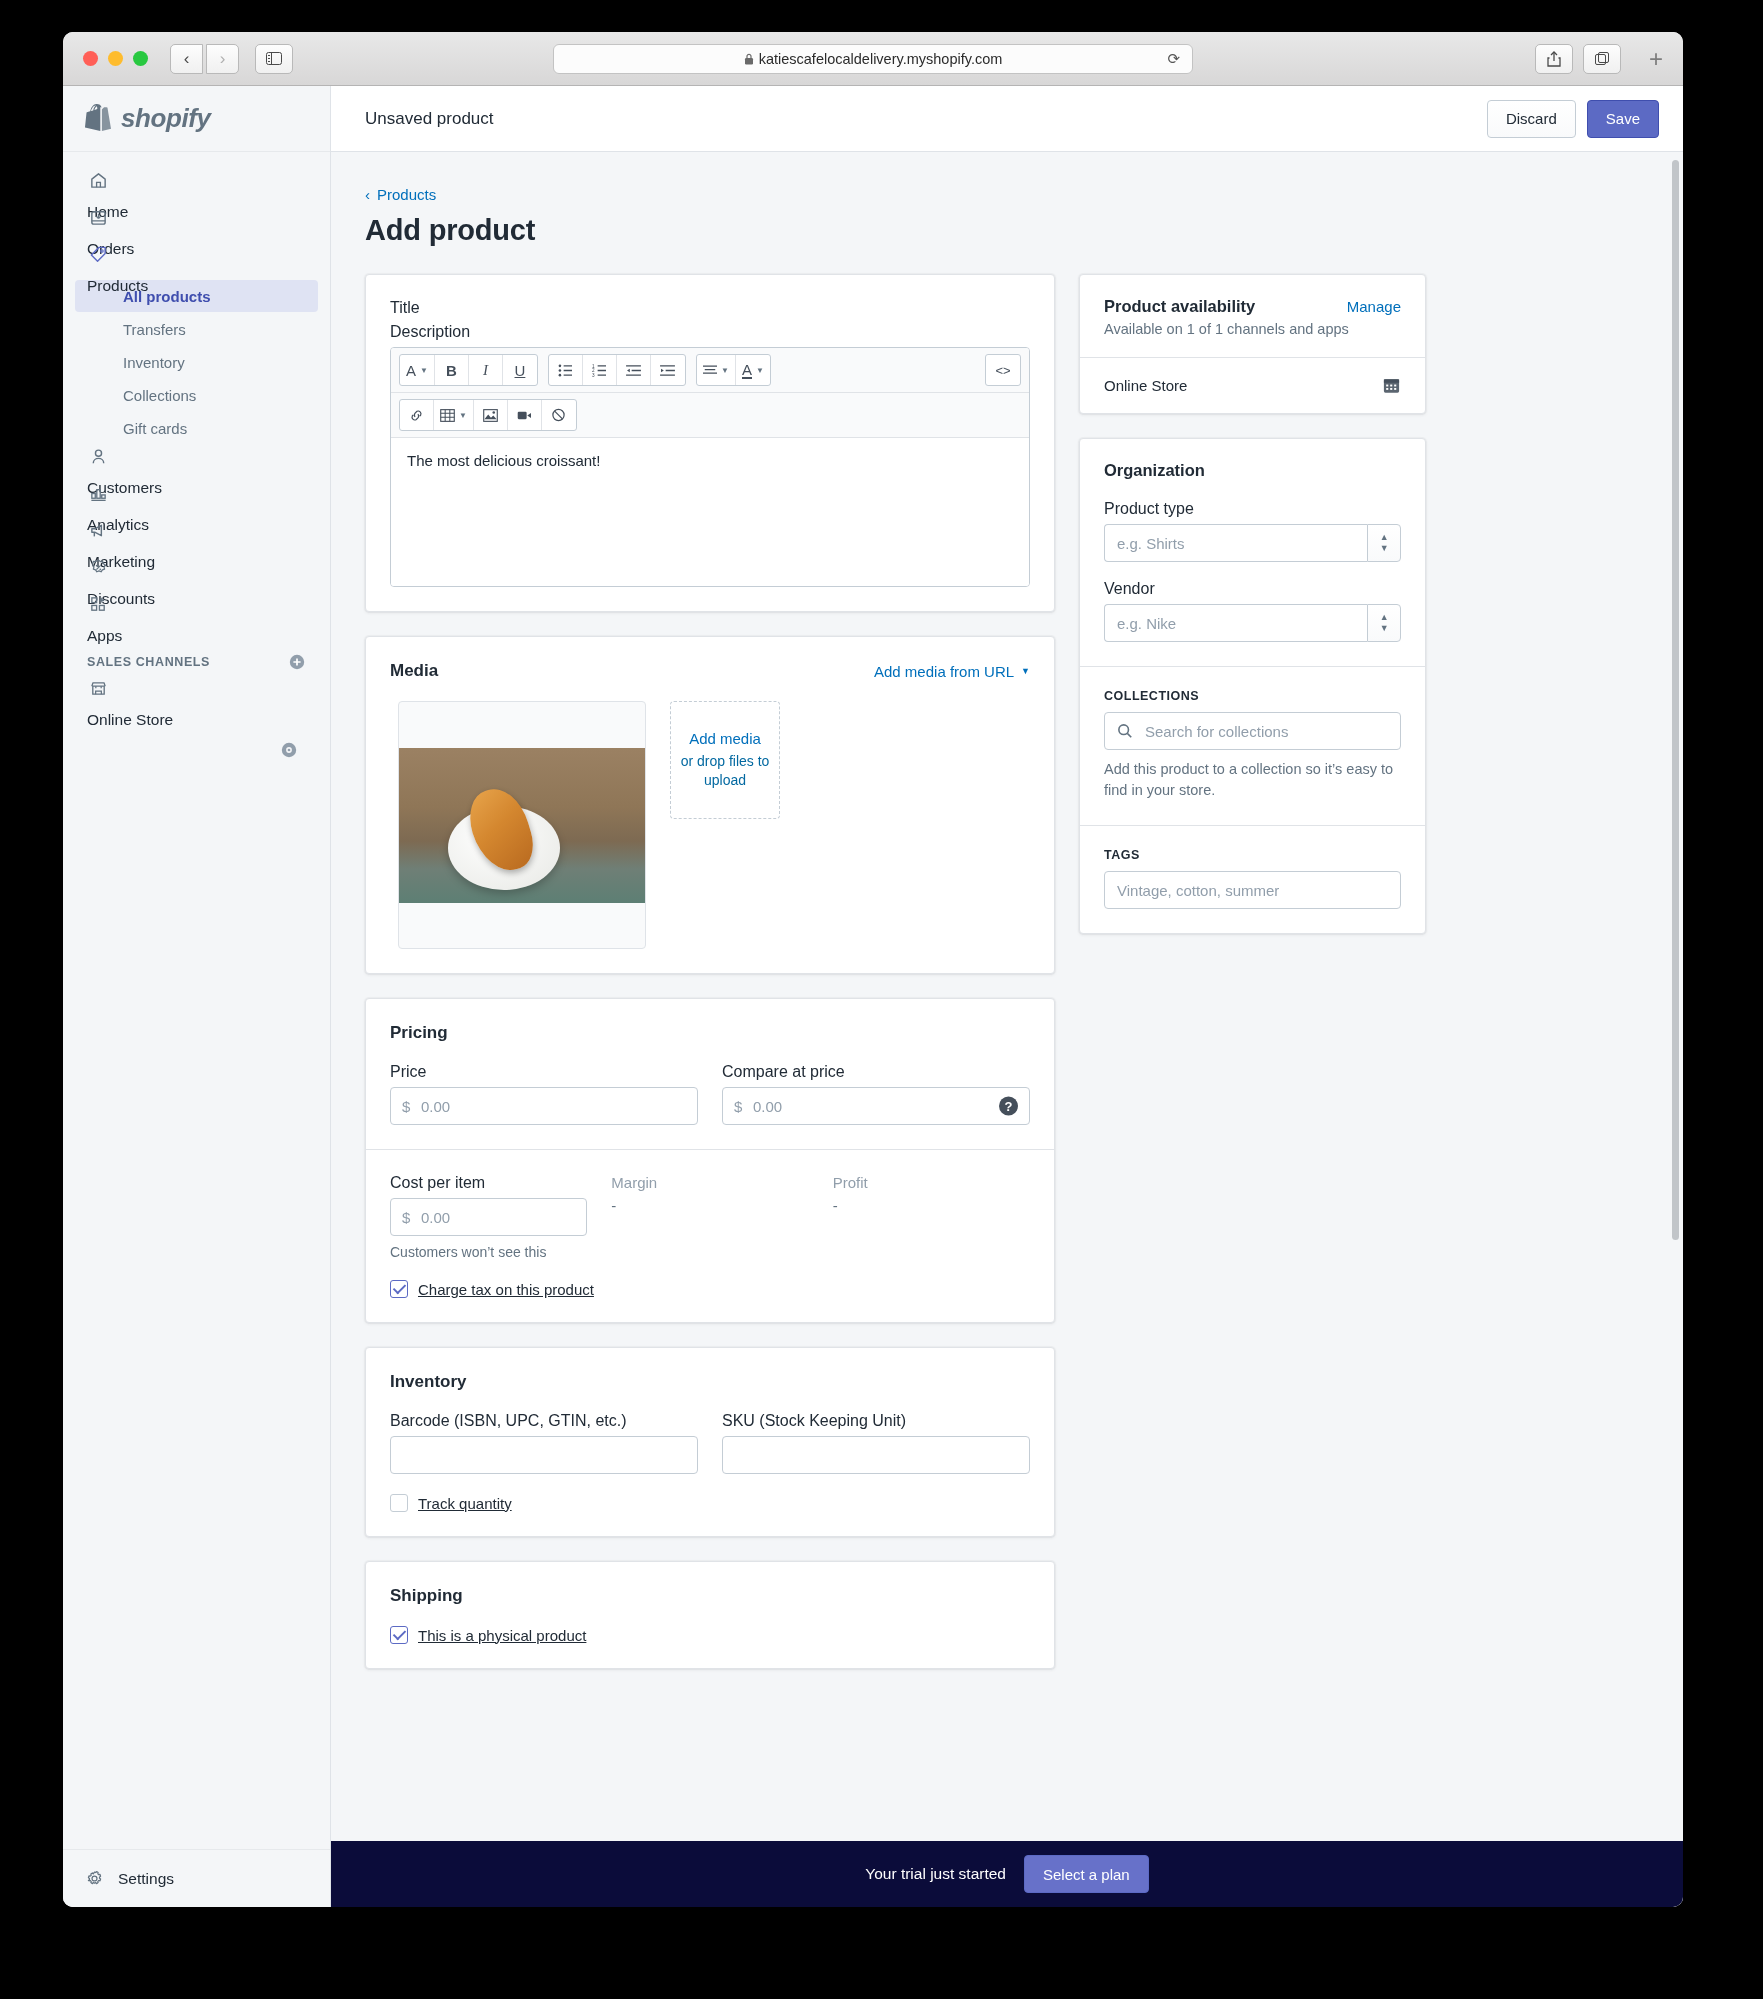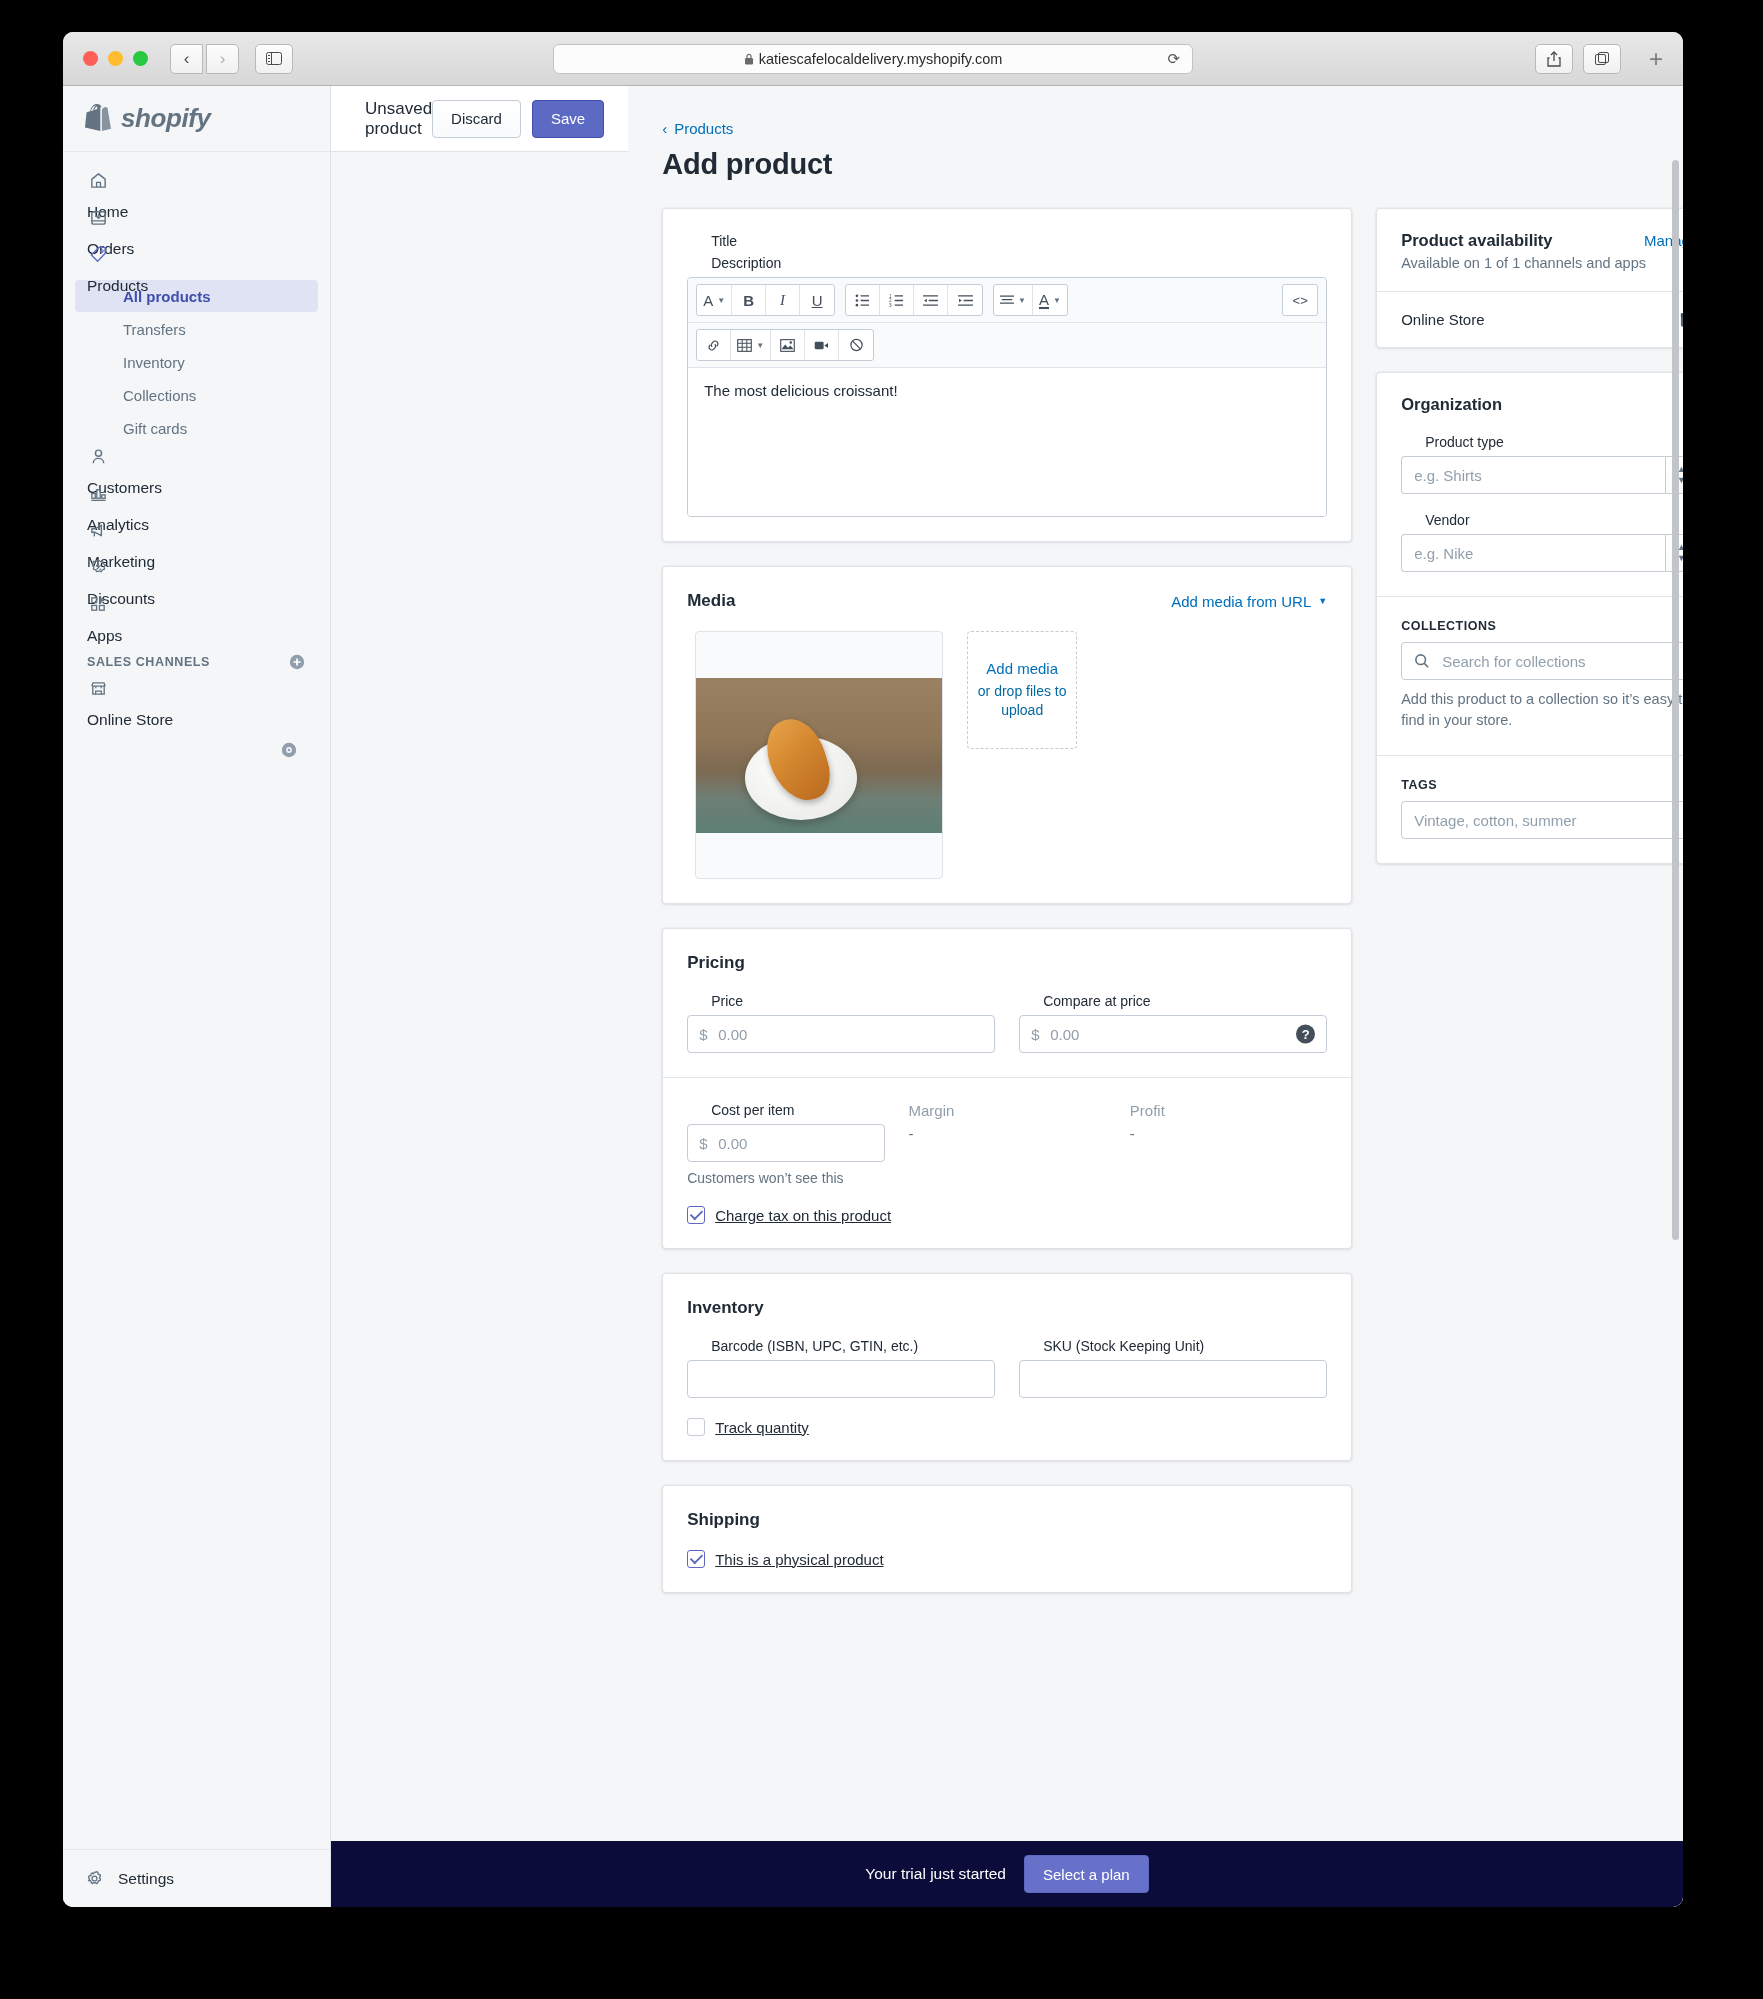--- a/index.html
+++ b/index.html
@@ -111,21 +111,21 @@
     font-size: 12.5px; font-weight: 600; letter-spacing: .6px;
     color: #637381;
   }
   .settings-row {
     height: 58px; border-top: 1px solid #e6e9ec;
     display: flex; align-items: center; gap: 14px;
     padding-left: 22px; font-size: 15.5px; color: #212b36;
   }
 
   
-  .main { flex: 1; display: flex; flex-direction: row; position: relative; overflow: hidden; }
+  .main { flex: 1; display: flex; flex-direction: column; position: relative; overflow: hidden; }
   .topbar {
     height: 66px; background: #fff;
     border-bottom: 1px solid #dfe3e8;
     display: flex; align-items: center;
     padding: 0 24px 0 34px;
     flex: 0 0 66px;
   }
   .topbar-title { font-size: 17px; color: #212b36; font-weight: 400; }
   .topbar-actions { margin-left: auto; display: flex; gap: 11px; }
   .btn {
@@ -150,21 +150,21 @@
   .col-main { width: 690px; flex: 0 0 690px; }
   .col-side { width: 347px; flex: 0 0 347px; }
 
   .card {
     background: #fff; border: 1px solid #e0e3e7;
     border-radius: 4px; margin-bottom: 24px;
     box-shadow: 0 0 0 1px rgba(63,63,68,.03), 0 1px 3px rgba(63,63,68,.1);
   }
   .card-pad { padding: 24px; }
   .card-h { font-size: 17px; font-weight: 600; color: #212b36; margin-bottom: 20px; }
-  .lbl { font-size: 14px; color: #212b36; margin-bottom: 6px; display: block; margin-left: 24px; }
+  .lbl { font-size: 16px; color: #212b36; margin-bottom: 6px; display: block; }
   .inp {
     width: 100%; height: 38px;
     border: 1px solid #c4cdd5; border-radius: 4px;
     padding: 0 12px; font-size: 15px; color: #212b36;
     font-family: "Liberation Sans", sans-serif;
     background: #fff;
   }
   .inp::placeholder { color: #919eab; }
 
   

